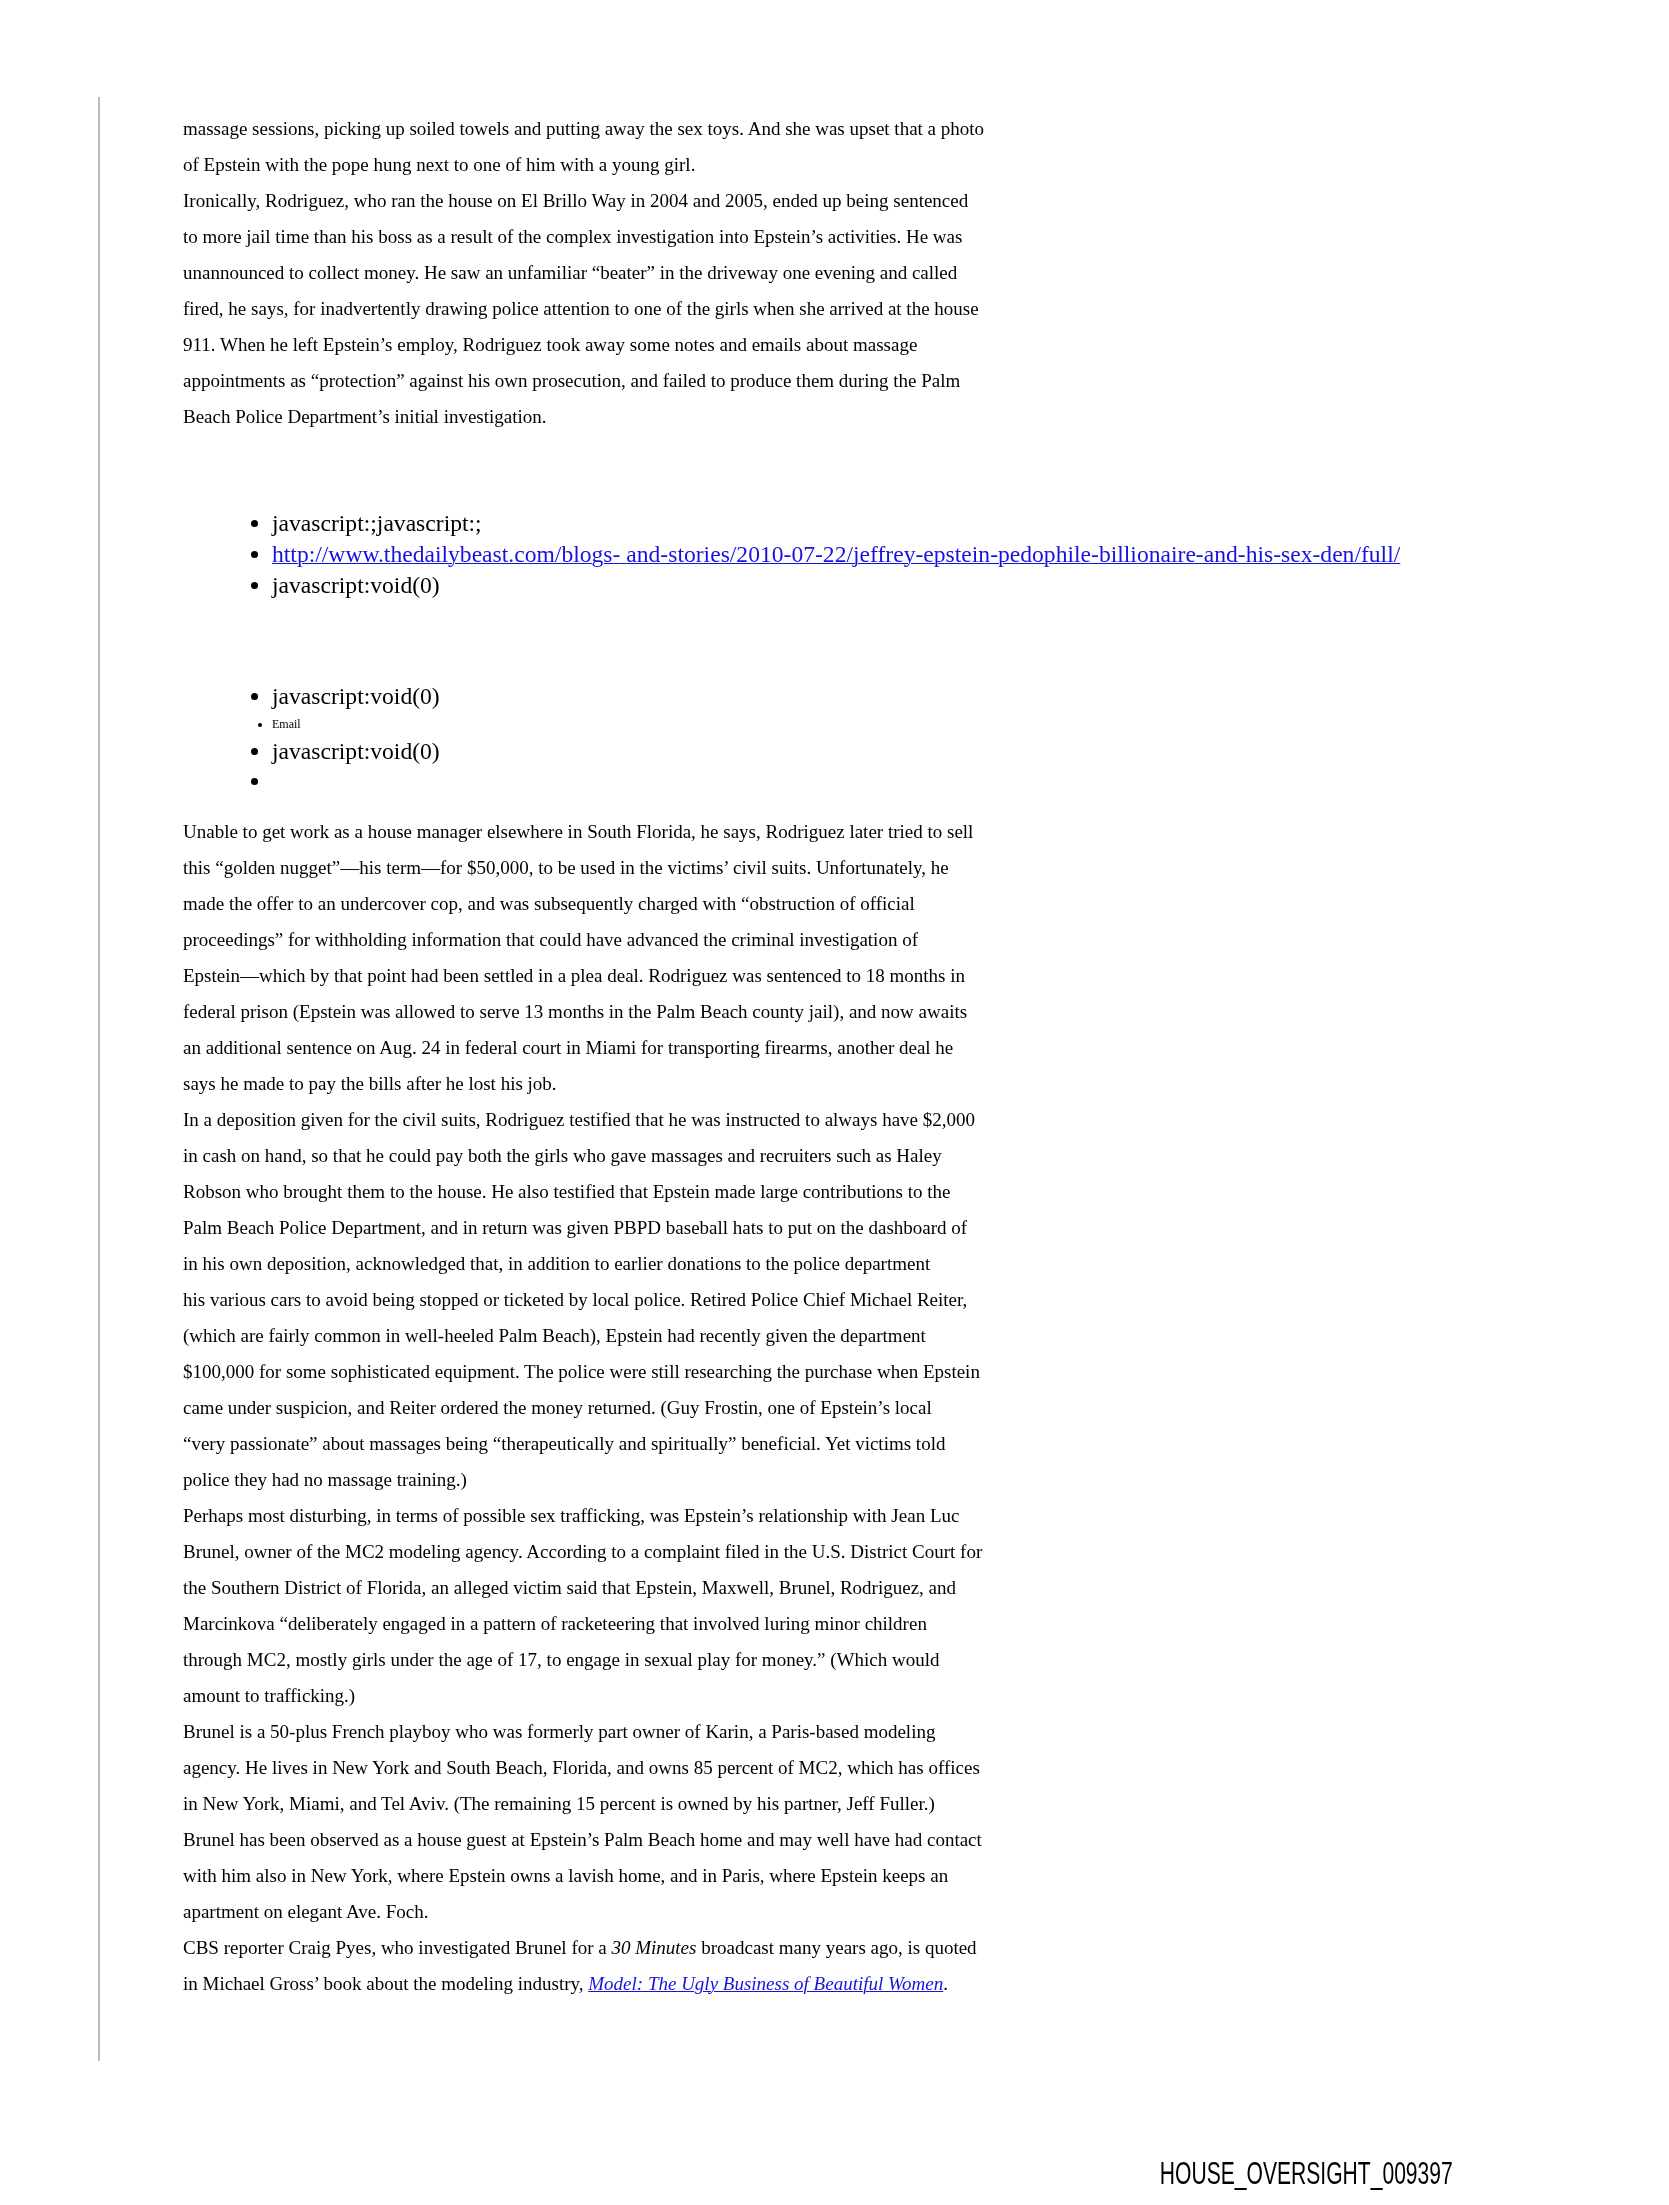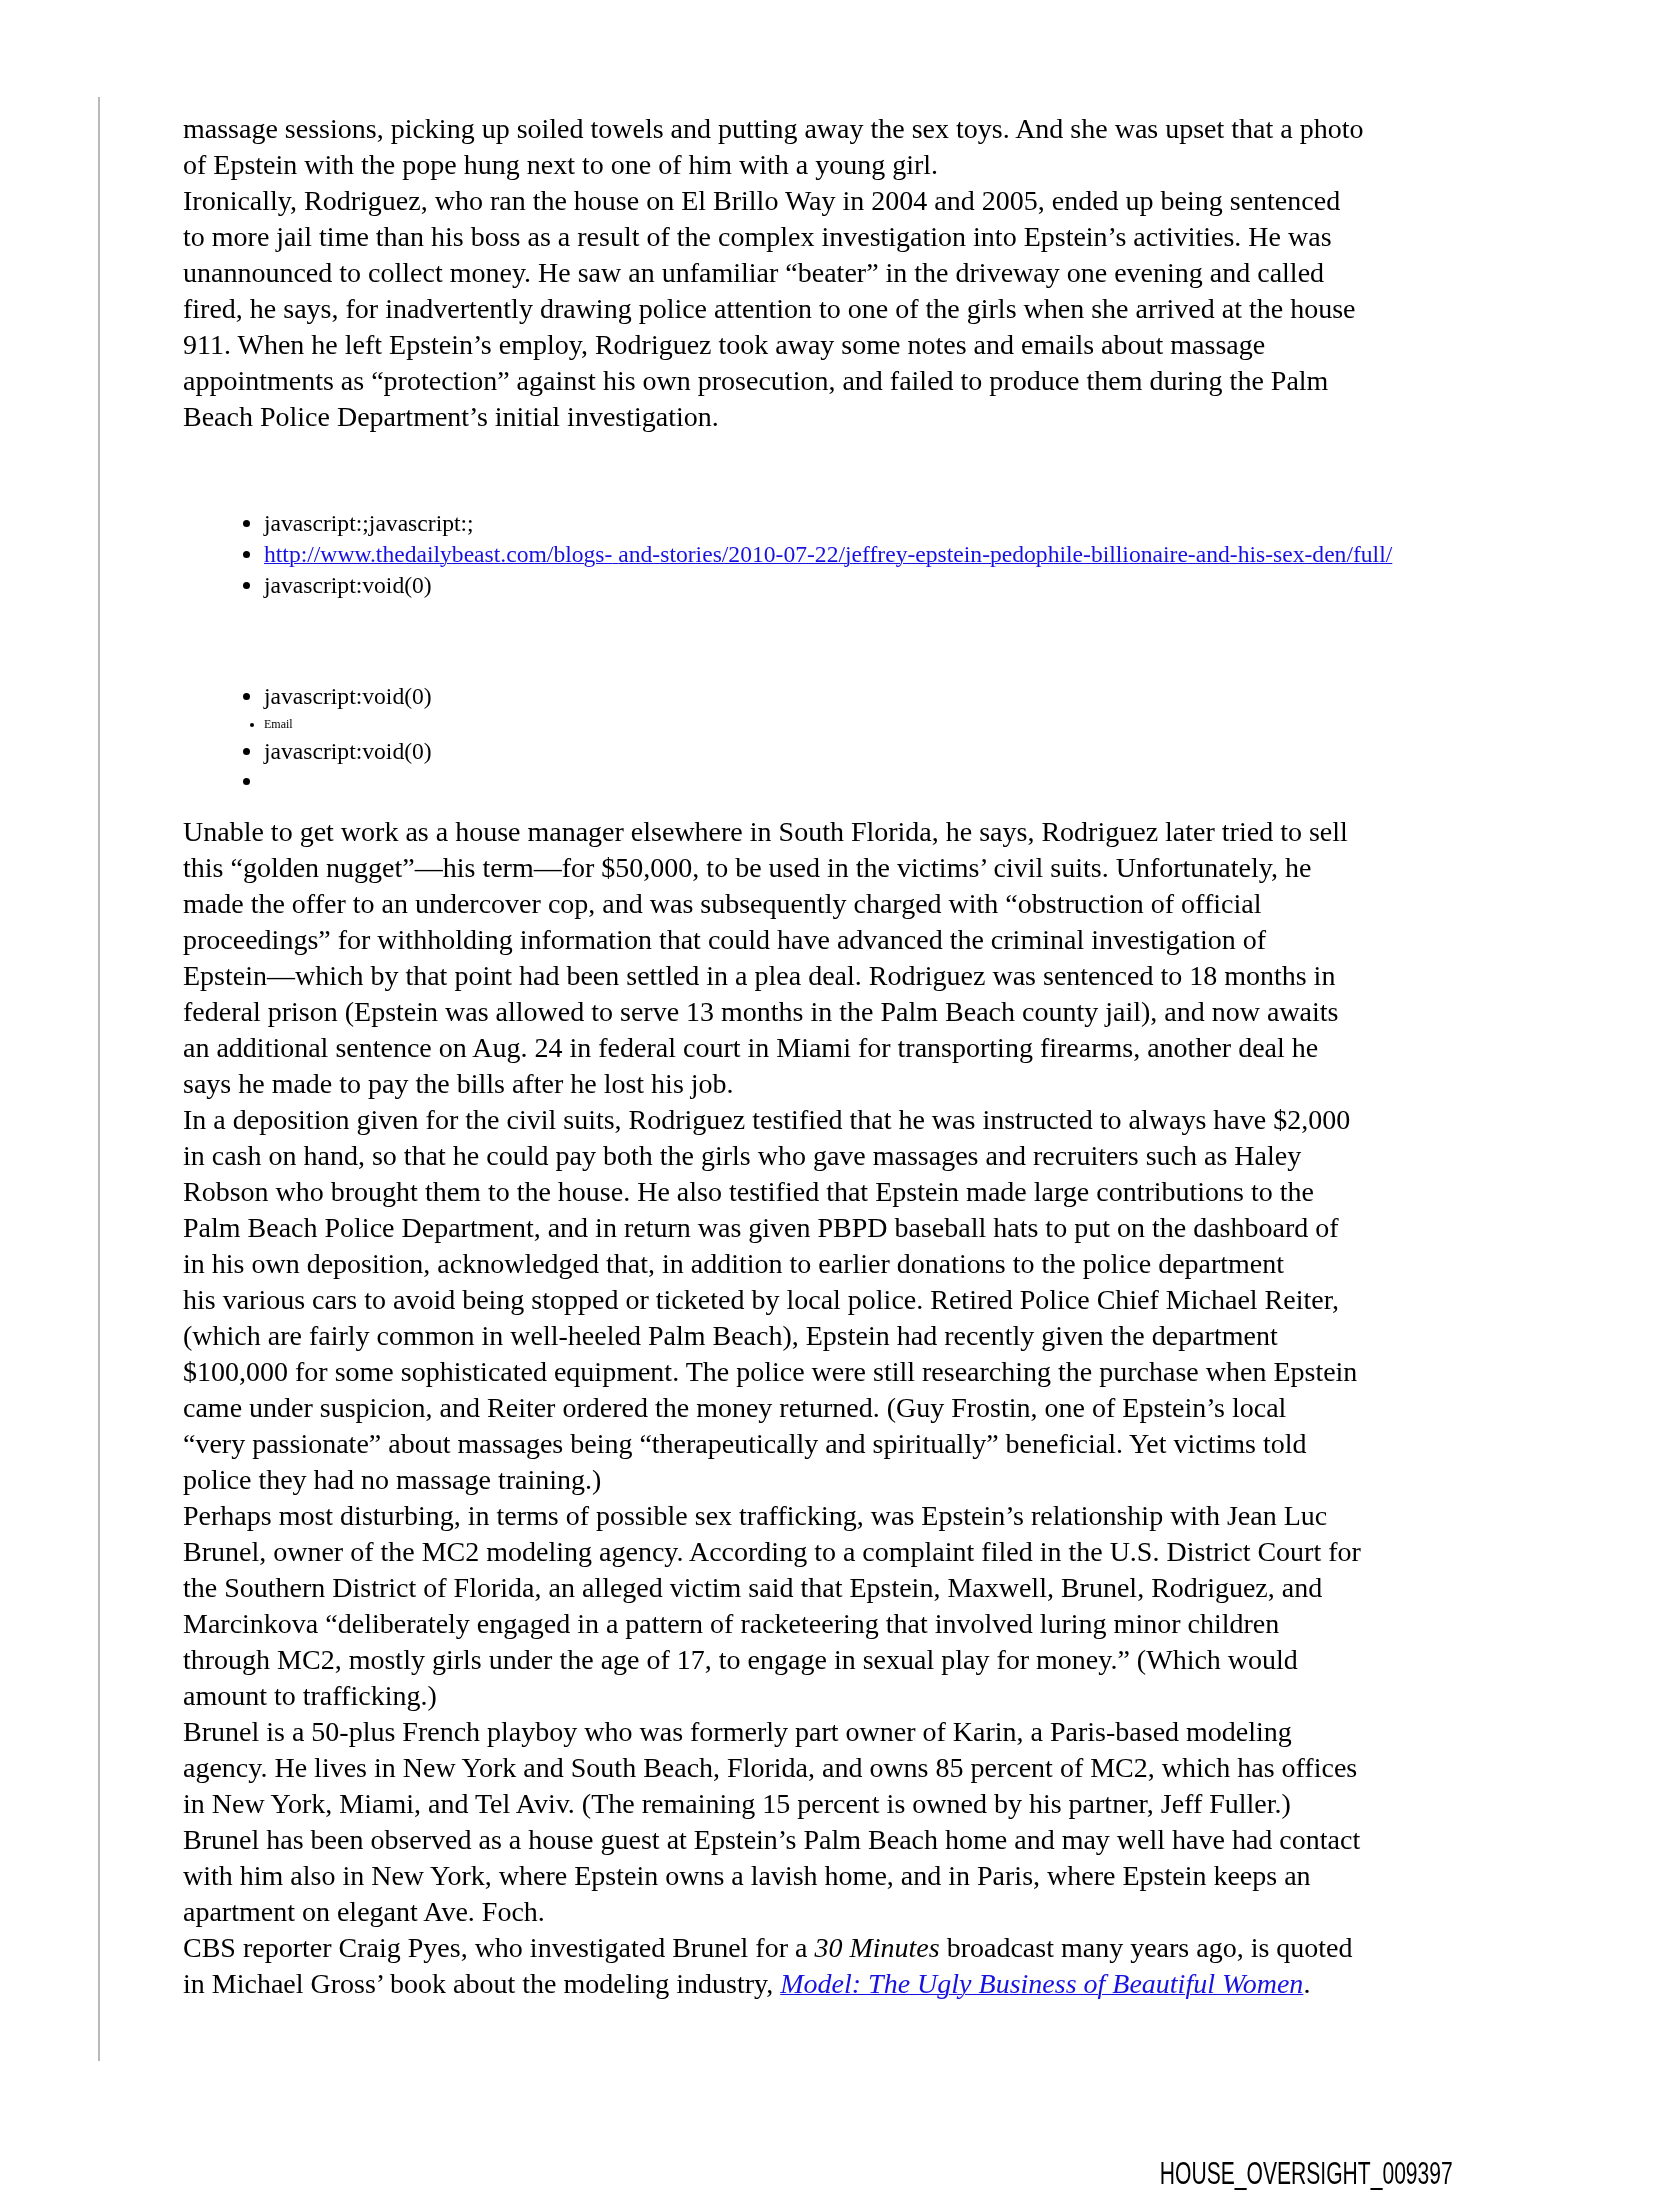--- a/index.html
+++ b/index.html
@@ -22,26 +22,26 @@
   }
   .content {
     position: absolute;
     left: 183px;
     top: 111px;
     width: 1404px;
   }
   .para { margin: 0; }
   .line {
     white-space: nowrap;
-    font-size: 28px;
+    font-size: 19px;
     line-height: 36px;
   }
   ul.links {
     list-style: disc;
-    margin: 8px;
+    margin: 16px;
     padding-left: 73px;
     font-size: 23.6px;
     line-height: 31px;
   }
   ul.links.first  { margin-top: 73px; }
   ul.links.second { margin-top: 80px; margin-bottom: 18.3px; }
   ul.links li { padding: 0; }
   li.small { font-size: 12px; line-height: 24px; }
   li.empty { line-height: 29px; }
   a.url {

